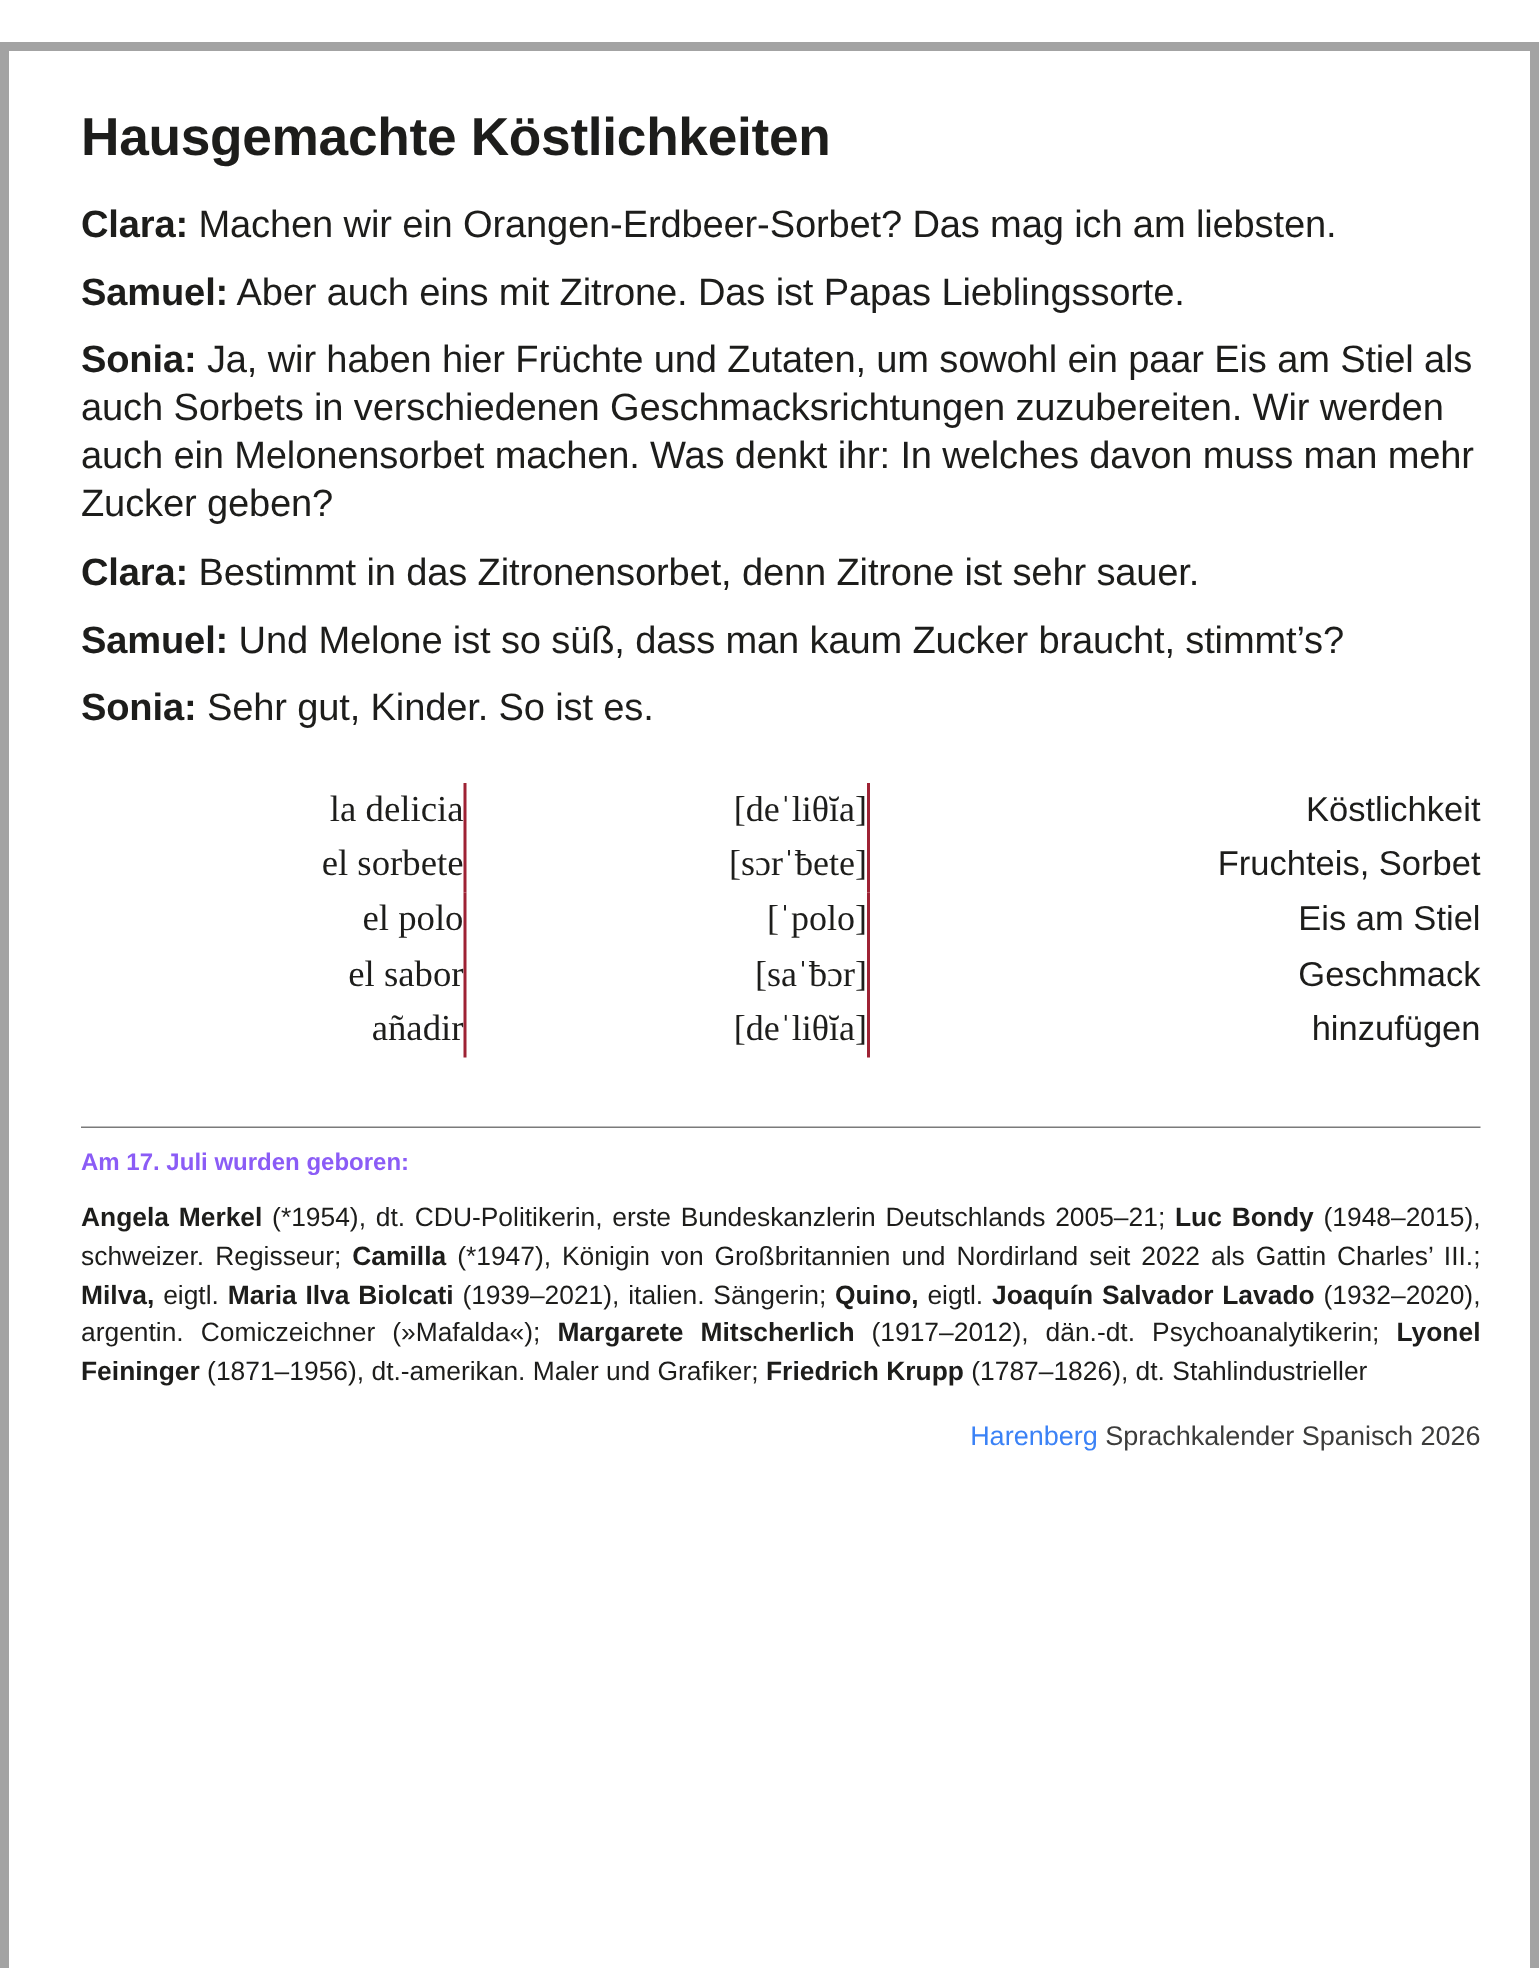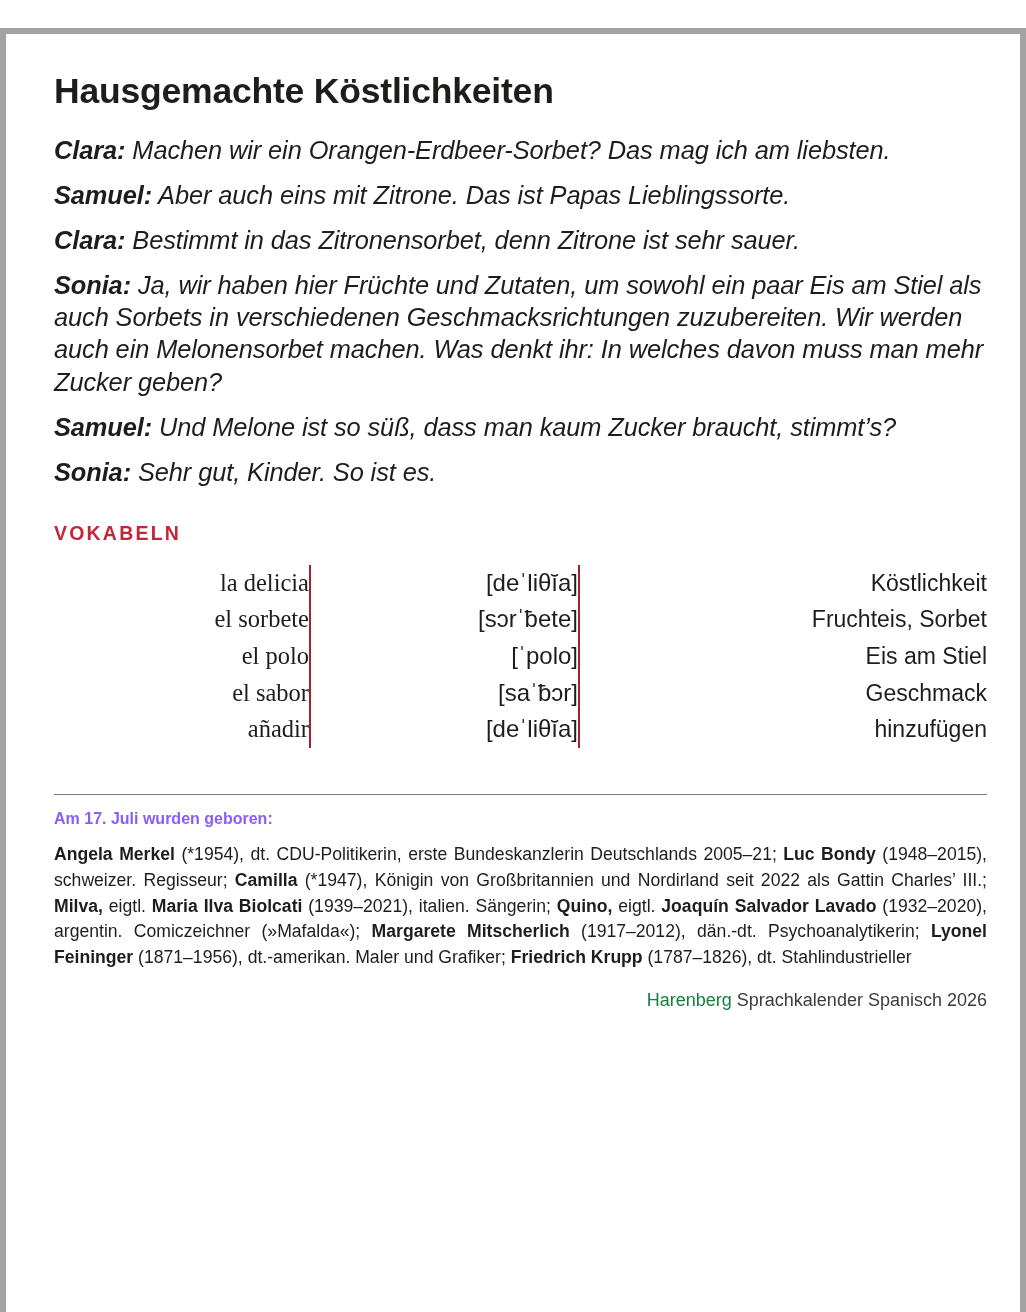--- a/index.html
+++ b/index.html
@@ -48,21 +48,20 @@
   
   .dialogue {
     margin-bottom: 34px;
   }
   .line {
     font-size: 25.4px;
     line-height: 1.265;
     color: #1d1d1b;
     margin: 0 0 13px 0;
     letter-spacing: -0.1px;
-    font-style: italic;
   }
   .line:last-child { margin-bottom: 0; }
   .speaker {
     font-weight: 700;
   }
 
   
   .vocab-heading {
     font-family: "Liberation Sans", sans-serif;
     font-size: 19.5px;
@@ -85,21 +84,21 @@
     white-space: nowrap;
   }
   .col-es {
     width: 255px;
     font-family: "Liberation Serif", serif;
     font-size: 24.5px;
     color: #1d1d1b;
   }
   .col-ipa {
     width: 253px;
-    font-family: Liberation Sans, sans-serif;
+    font-family: Liberation Serif, serif;
     font-size: 24px;
     color: #1d1d1b;
     border-left: 2px solid #9e2234;
     padding-left: 14px !important;
   }
   .col-de {
     font-family: "Liberation Sans", sans-serif;
     font-size: 23px;
     color: #1d1d1b;
     border-left: 2px solid #9e2234;
@@ -134,40 +133,39 @@
   .birth-body b { font-weight: 700; }
 
   
   .footer {
     margin-top: 20px;
     text-align: right;
     font-size: 18px;
     color: #3c3c3b;
     line-height: 1.2;
   }
-  .brand { color: #15803d; }
+  .brand { color: #3b82f6; }
 </style>
 </head>
 <body>
 
 <div class="page">
   <div class="page-inner">
 
     <h1 class="headline">Hausgemachte Köstlichkeiten</h1>
 
     <div class="dialogue" id="dialogue">
         <p class="line"><span class="speaker">Clara:</span><span> Machen wir ein Orangen-Erdbeer-Sorbet? Das mag ich am liebsten.</span></p>
         <p class="line"><span class="speaker">Samuel:</span><span> Aber auch eins mit Zitrone. Das ist Papas Lieblingssorte.</span></p>
+        <p class="line"><span class="speaker">Sonia:</span><span> Ja, wir haben hier Früchte und Zutaten, um sowohl ein paar Eis am Stiel als auch Sorbets in verschiedenen Geschmacksrichtungen zuzubereiten. Wir werden auch ein Melonensorbet machen. Was denkt ihr: In welches davon muss man mehr Zucker geben?</span></p>
         <p class="line"><span class="speaker">Clara:</span><span> Bestimmt in das Zitronensorbet, denn Zitrone ist sehr sauer.</span></p>
-        <p class="line"><span class="speaker">Sonia:</span><span> Ja, wir haben hier Früchte und Zutaten, um sowohl ein paar Eis am Stiel als auch Sorbets in verschiedenen Geschmacksrichtungen zuzubereiten. Wir werden auch ein Melonensorbet machen. Was denkt ihr: In welches davon muss man mehr Zucker geben?</span></p>
         <p class="line"><span class="speaker">Samuel:</span><span> Und Melone ist so süß, dass man kaum Zucker braucht, stimmt’s?</span></p>
         <p class="line"><span class="speaker">Sonia:</span><span> Sehr gut, Kinder. So ist es.</span></p>
       </div>
 
-    <h2 class="vocab-heading">VOKABELN</h2>
 
     <table class="vocab-table">
       <tbody id="vocab-body">
           <tr>
             <td class="col-es">la delicia</td>
             <td class="col-ipa">[deˈliθĭa]</td>
             <td class="col-de">Köstlichkeit</td>
           </tr>
           <tr>
             <td class="col-es">el sorbete</td>

